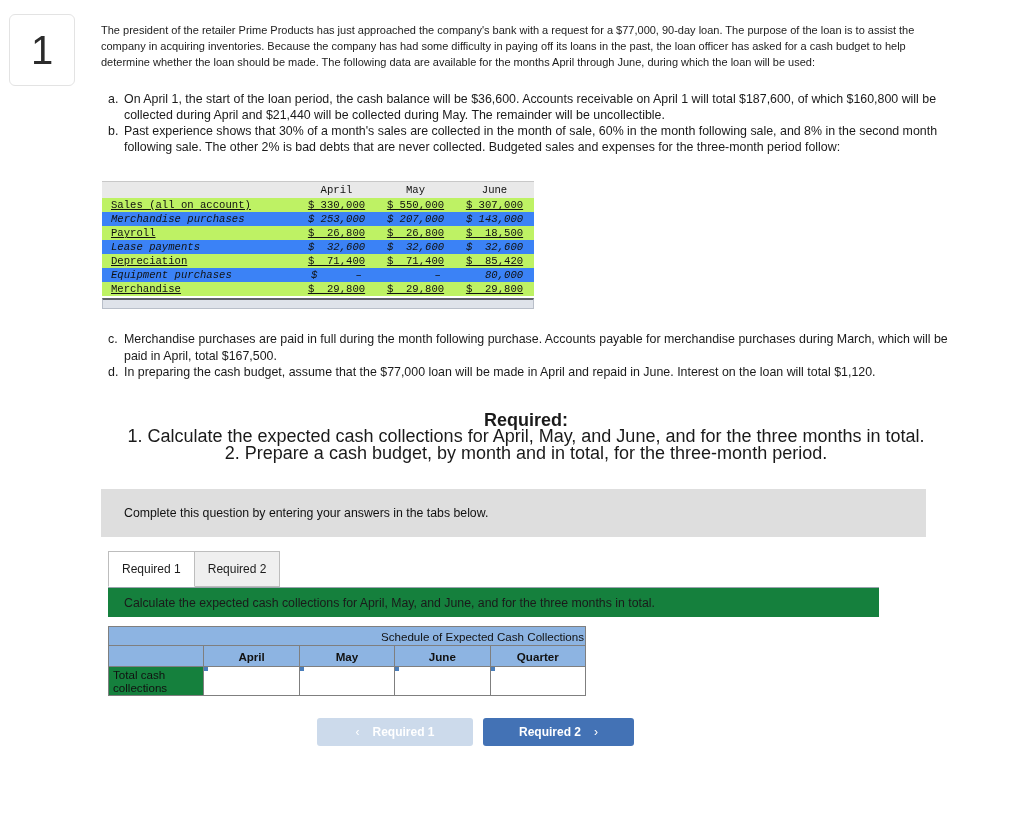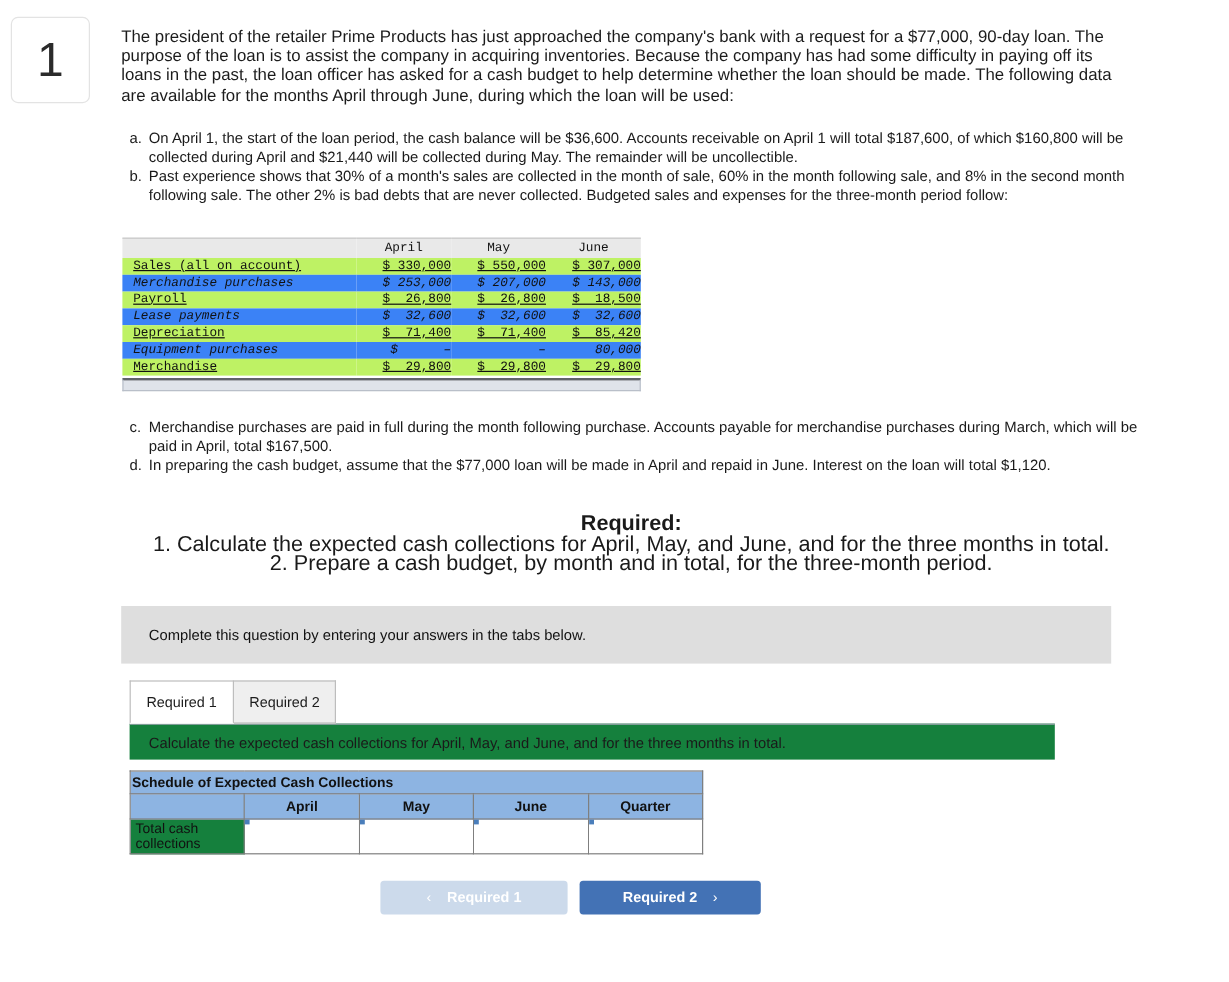--- a/index.html
+++ b/index.html
@@ -37,21 +37,21 @@
 
   
   .content {
     position: absolute;
     left: 101px;
     top: 22px;
     width: 850px;
   }
 
   .intro-para {
-    font-size: 14px;
+    font-size: 11px;
     line-height: 16.2px;
     color: #1c1c1c;
     width: 843px;
     margin: 0;
     text-align: left;
   }
 
   
   .letter-list {
     margin: 20px 0 0 0;
@@ -103,21 +103,21 @@
     padding-bottom: 2px;
     border-top: 1px solid #c8c8c8;
   }
   table.data-table tr.hdr th.lbl { text-align: left; }
   table.data-table tr.odd td { background: #bef264; text-decoration: underline; }
   table.data-table tr.even td { background: #3b82f6; font-style: italic; }
   table.data-table td.lbl { padding-left: 9px; width: 195px; }
   table.data-table td.num,
   table.data-table th.num {
     width: 79px;
-    text-align: right;
+    text-align: center;
     padding-left: 0px;
   }
   .tbl-scrollbar {
     width: 432px;
     height: 11px;
     background: #dfe3ea;
     border: 1px solid #b9bfc9;
     border-top: 2px solid #5f6368;
     box-sizing: border-box;
     margin-top: 2px;
@@ -201,22 +201,22 @@
     font-size: 11.6px;
     table-layout: fixed;
     width: 478px;
   }
   table.answer-table td, table.answer-table th {
     border: 1px solid #7f7f7f;
     box-sizing: border-box;
   }
   .ans-title {
     background: #8db4e2;
-    text-align: left;
-    font-weight: bold;
+    text-align: right;
+    font-weight: normal;
     height: 19px;
     color: #111;
     font-size: 11.6px;
   }
   .ans-colhdr {
     background: #8db4e2;
     text-align: center;
     font-weight: bold;
     height: 21px;
     color: #111;

